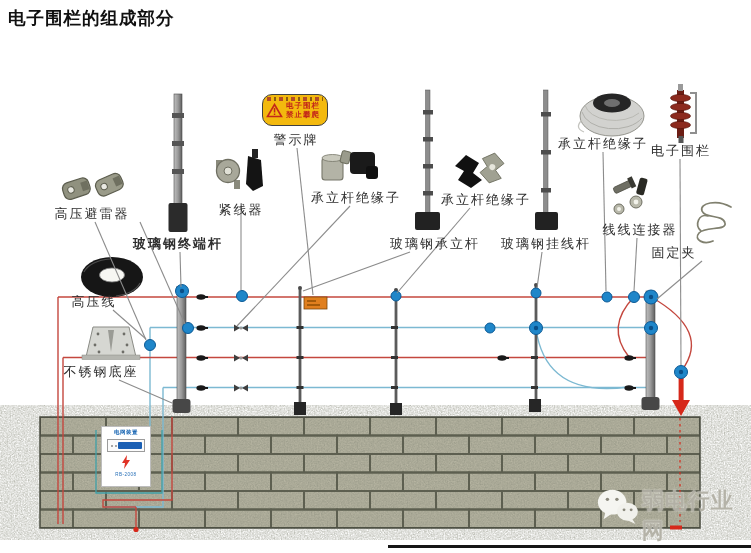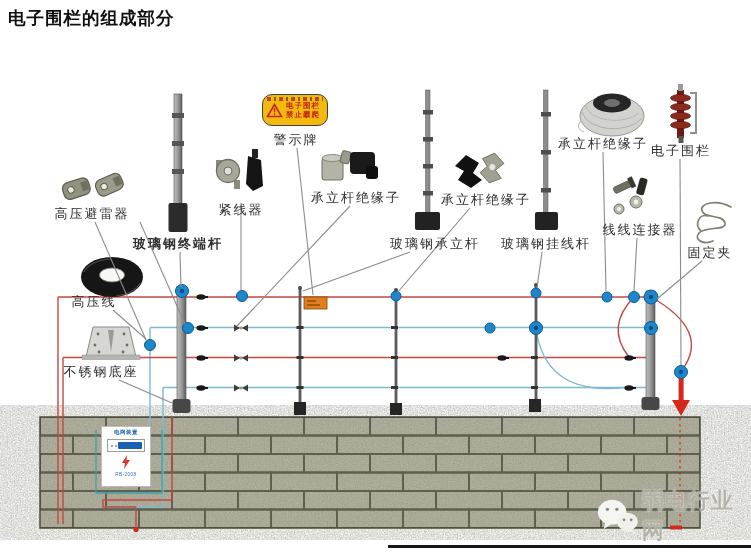--- a/index.html
+++ b/index.html
@@ -27,21 +27,21 @@
   .energizer{position:absolute;left:101px;top:426px;width:50px;height:61px;box-sizing:border-box;
              background:#fff;border:1px solid #bdbdbd;text-align:center;}
   .en-title{font-size:5.5px;color:var(--energizer-text,#1f6ab5);margin-top:2px;letter-spacing:.5px;font-weight:700;}
   .en-screen{width:38px;height:13px;margin:3px auto 0;border:1px solid #9c9c9c;background:#fbfbfb;
              display:flex;align-items:center;box-sizing:border-box;padding:0 2px;}
   .en-dot{width:2px;height:2px;border-radius:50%;background:#8a8a8a;margin:1px;}
   .en-lcd{width:24px;height:7px;background:var(--screen-blue,#1a5fb4);margin-left:auto;border-radius:1px;}
   .en-bolt{display:block;margin:3px auto 0;}
   .en-model{font-size:4.5px;color:var(--energizer-text,#1f6ab5);margin-top:3px;letter-spacing:.5px;}
   
-  .watermark{position:absolute;left:596px;top:486px;display:flex;align-items:center;gap:2px;}
+  .watermark{position:absolute;left:596px;top:486px;display:flex;align-items:flex-start;gap:2px;}
   .wm-text{font-size:22px;font-weight:700;color:var(--watermark,#b3b1a6);letter-spacing:1px;
            opacity:.95;text-shadow:0 0 2px rgba(255,255,255,.8);}
   .bottom-divider{position:absolute;left:388px;top:545px;width:363px;height:3px;background:#161616;}
 </style>
 </head>
 <body>
 
 <div id="stage">
 
   <h1 id="page-title">电子围栏的组成部分</h1>
@@ -336,21 +336,21 @@
       <div class="clabel" style="left: 296px; top: 132px;">警示牌</div>
       <div class="clabel" style="left: 94px; top: 294px; text-align: center;">高压线</div>
       <div class="clabel" style="left: 101px; top: 364px;">不锈钢底座</div>
       <div class="clabel" style="left: 356px; top: 190px;">承立杆绝缘子</div>
       <div class="clabel" style="left: 423px; top: 236px; margin-left: 12px;">玻璃钢承立杆</div>
       <div class="clabel" style="left: 486px; top: 192px;">承立杆绝缘子</div>
       <div class="clabel" style="left: 546px; top: 236px;">玻璃钢挂线杆</div>
       <div class="clabel" style="left: 603px; top: 136px;">承立杆绝缘子</div>
       <div class="clabel" style="left: 681px; top: 143px;">电子围栏</div>
       <div class="clabel" style="left: 640px; top: 222px;">线线连接器</div>
-      <div class="clabel" style="left: 710px; top: 245px;">固定夹</div>
+      <div class="clabel" style="left: 674px; top: 245px;">固定夹</div>
     </div>
 
   <div class="warn-sign">
     <div class="ws-top"></div>
     <div class="ws-body">
       <svg width="17" height="15" viewBox="0 0 17 15">
         <path d="M8.5,1.5 L15.5,13.5 L1.5,13.5 Z" fill="none" stroke="#c3271a" stroke-width="1.6"></path>
         <rect x="7.8" y="5" width="1.5" height="4.5" fill="#c3271a"></rect>
           <rect x="7.8" y="10.5" width="1.5" height="1.5" fill="#c3271a"></rect>
       </svg>

